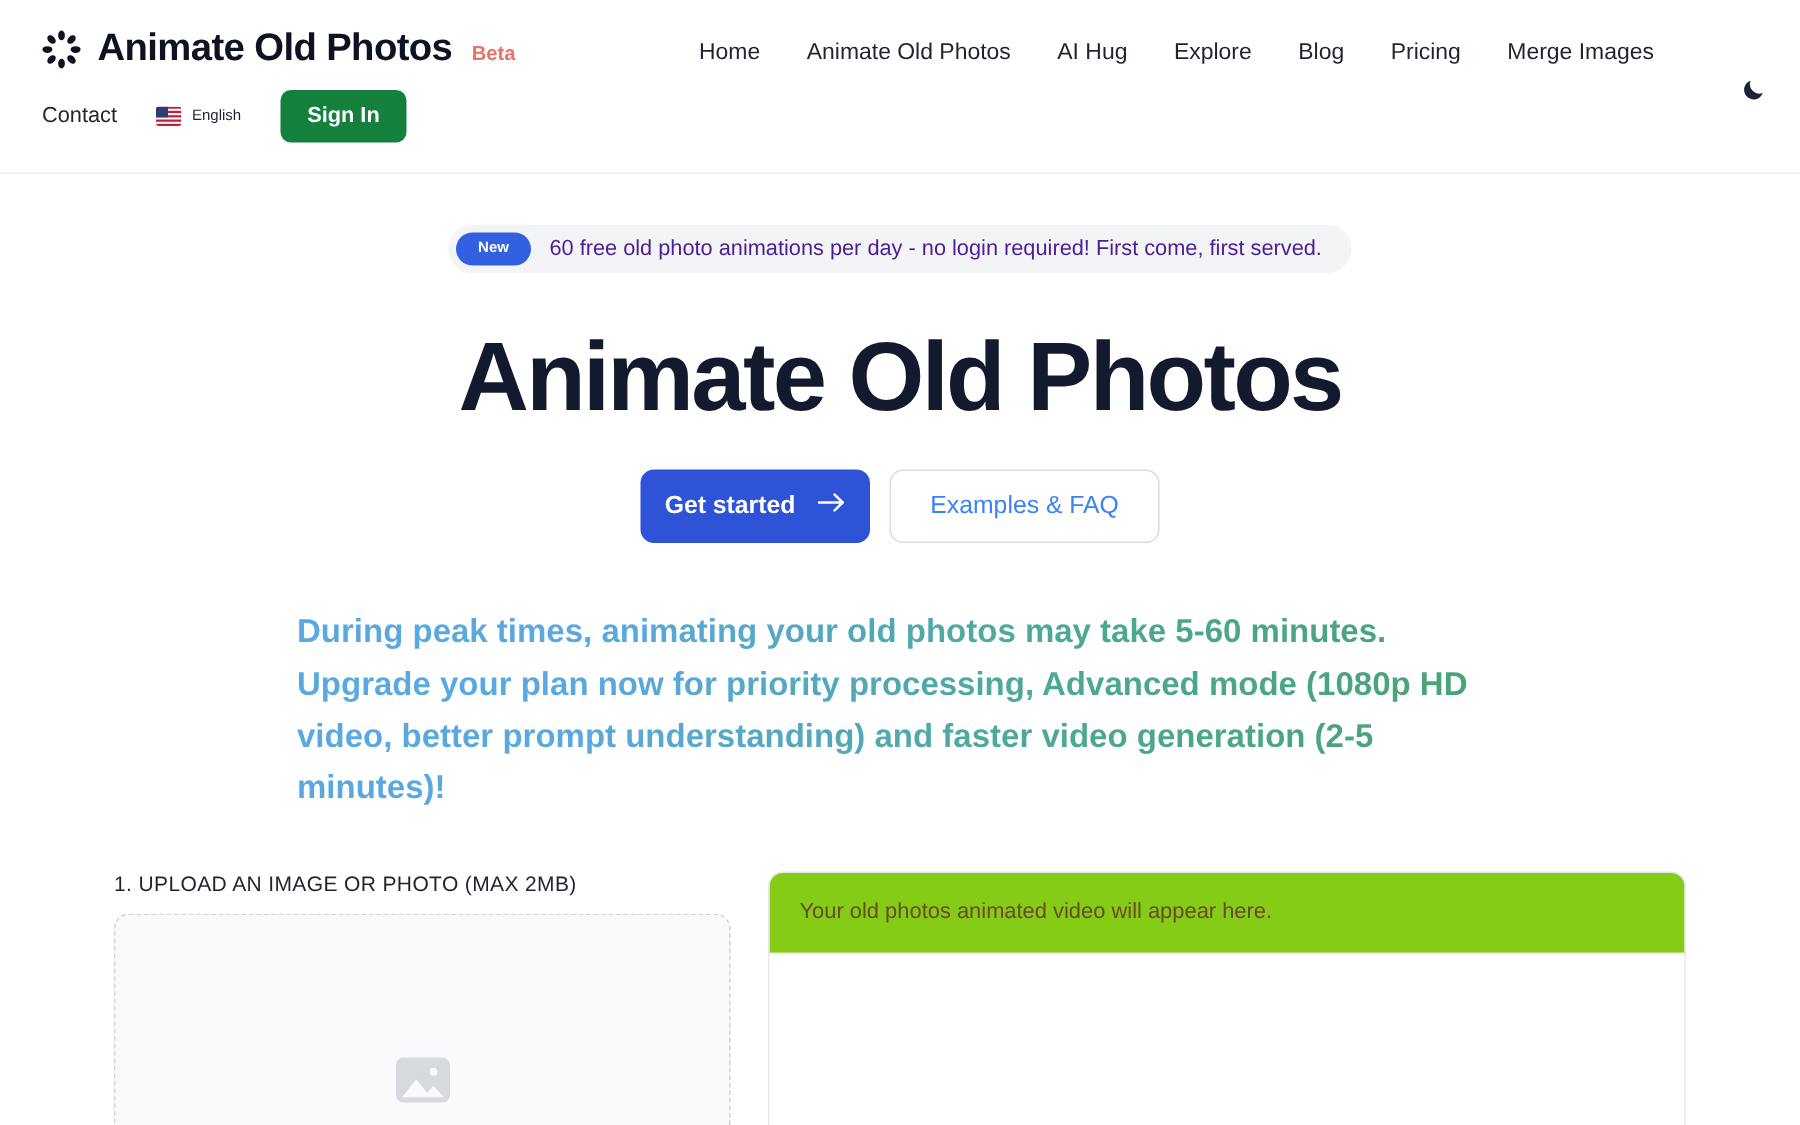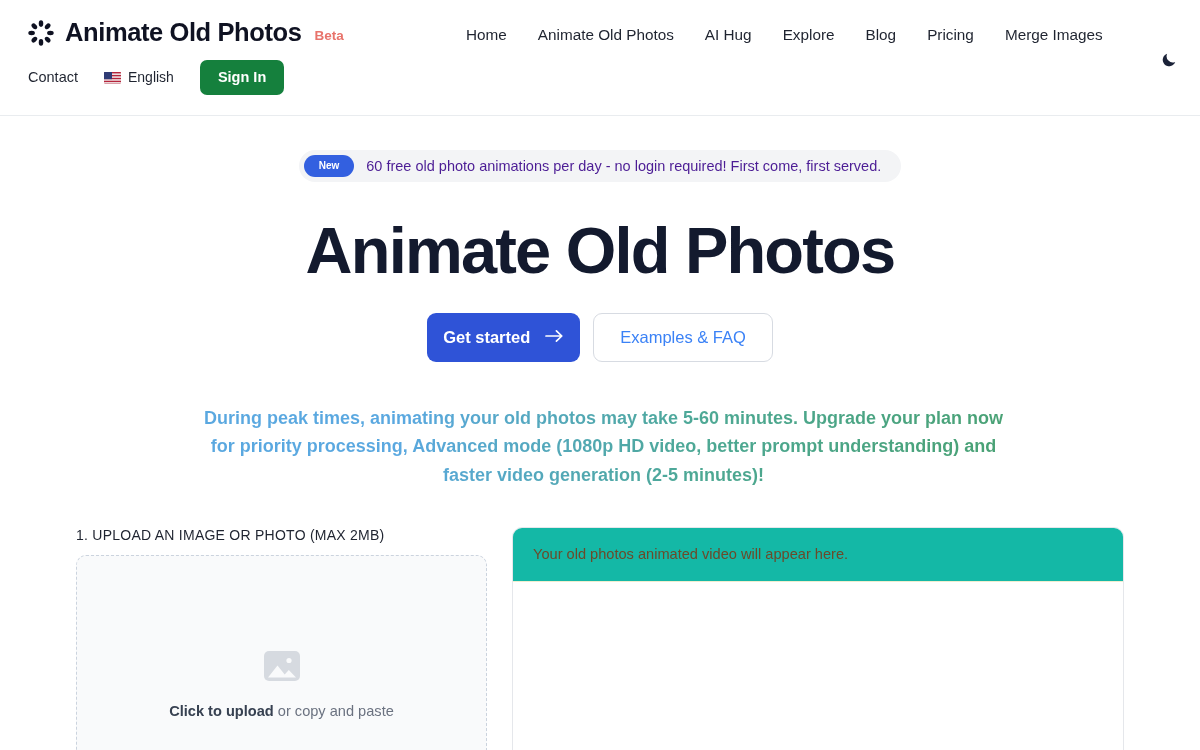--- a/index.html
+++ b/index.html
@@ -93,21 +93,21 @@
   }
   .flag-icon {
     width: 17px;
     height: 13px;
     border-radius: 2px;
     overflow: hidden;
     display: block;
     flex: 0 0 auto;
   }
   .lang-label {
-    font-size: 14px;
+    font-size: 10px;
     color: #1f2430;
     white-space: nowrap;
   }
 
   .signin-btn {
     margin-left: 26px;
     background: #15803d;
     color: #ffffff;
     font-size: 14.5px;
     font-weight: 600;
@@ -236,22 +236,22 @@
     align-items: center;
     cursor: pointer;
     font-family: inherit;
     white-space: nowrap;
   }
 
   
   .notice {
     width: 818px;
     margin: 42px auto 0 auto;
-    text-align: center;
-    font-size: 18px;
+    text-align: left;
+    font-size: 22px;
     font-weight: 700;
     line-height: 1.58;
     background: linear-gradient(100deg, #5aa8e0 0%, #5aa8e0 26%, #4da894 62%, #49a173 100%);
     -webkit-background-clip: text;
     background-clip: text;
     color: transparent;
     -webkit-text-fill-color: transparent;
     padding-left: 7px;
   }
   .notice .upgrade-link {
@@ -302,21 +302,21 @@
   .dz-primary b { color: #374151; font-weight: 700; }
 
   .video-panel {
     height: 360px;
     border: 1px solid #e5e7eb;
     border-radius: 10px;
     background: #ffffff;
     overflow: hidden;
   }
   .video-banner {
-    background: #14b8a6;
+    background: #84cc16;
     border-bottom: 1px solid #f0eecf;
     padding: 19px 20px;
   }
   .video-banner-text {
     font-size: 14.6px;
     color: #6b4a2a;
     line-height: 1;
   }
   .video-body { height: 100%; background: #ffffff; }
 </style>

